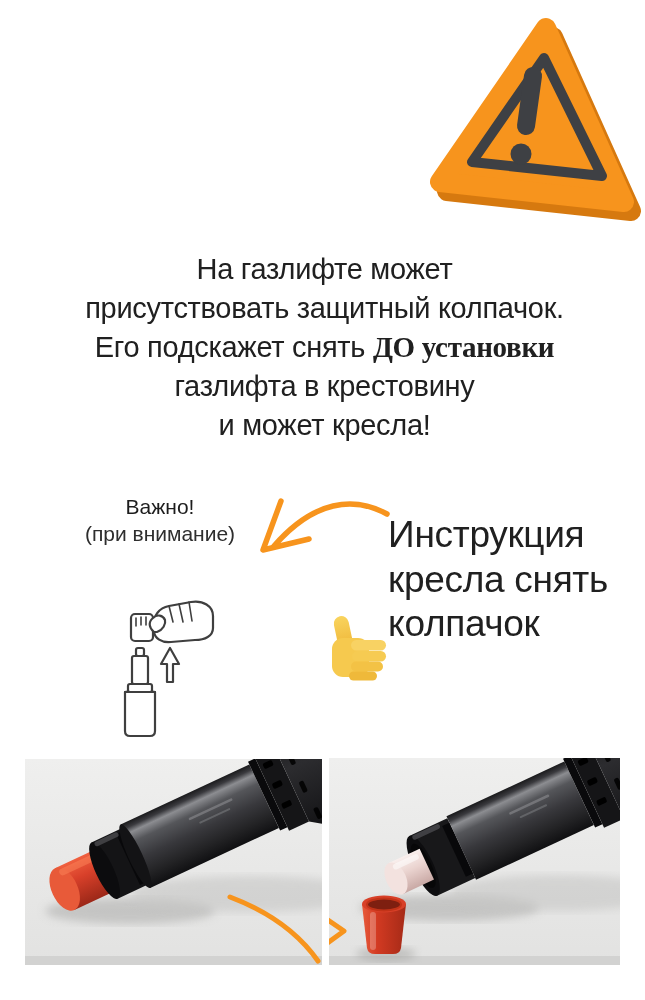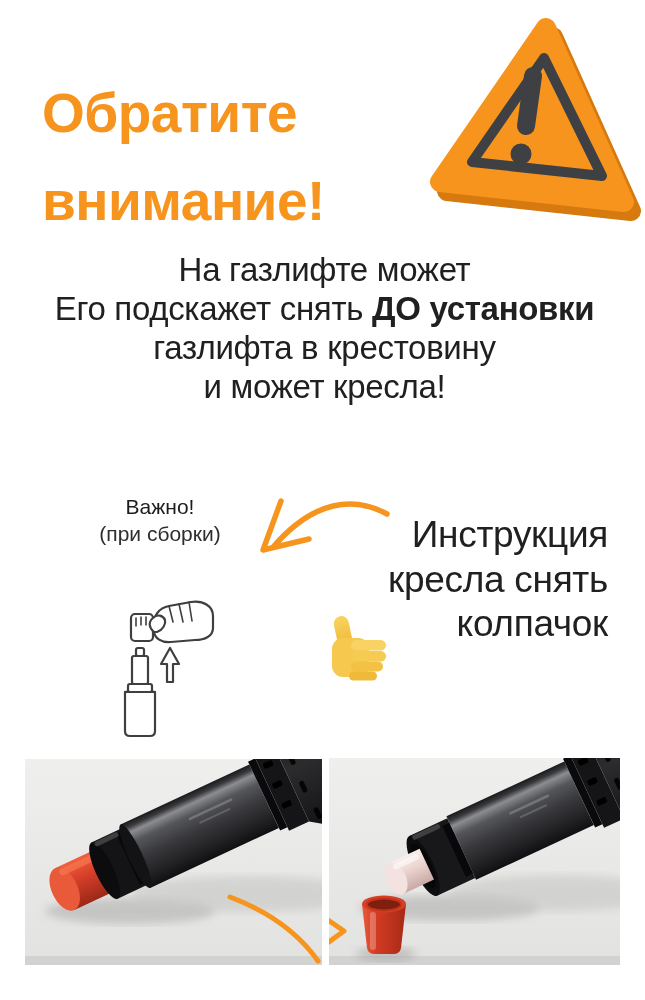--- a/index.html
+++ b/index.html
@@ -10,70 +10,67 @@
   .abs{position:absolute;}
   .title{
     left:42px;top:32px;width:400px;
     font-size:55px;font-weight:700;line-height:88px;color:#F7941D;
     letter-spacing:-0.5px;
   }
   .title span{display:block;}
   .warn-svg{left:430px;top:16px;}
   .notice{
     left:4px;right:0;top:250px;text-align:center;
-    font-size:33px;line-height:39px;color:#202020;letter-spacing:-0.3px;
+    font-size:29px;line-height:39px;color:#202020;letter-spacing:-0.3px;
   }
   .notice span{display:inline;}
   .notice .line{display:block;}
-  .notice strong{font-weight:700;}
+  .notice strong{font-weight:700;font-family:Liberation Serif, serif;}
   .important{
     left:40px;top:493px;width:240px;text-align:center;
     font-size:21px;line-height:27px;color:#2e2e2e;
   }
   .important .imp-title{font-weight:400;color:#1d1d1d;display:block;}
   .important span{display:block;}
   .hand-svg{left:95px;top:598px;}
   .midarrow-svg{left:252px;top:492px;}
   .instruction{
-    right:37px;top:513px;text-align:right;
+    right:37px;top:513px;text-align:left;
     font-size:37px;line-height:44.5px;color:#202020;letter-spacing:-0.3px;margin-left:28px;
   }
   .instruction span{display:block;}
   .thumb-svg{left:323px;top:610px;}
   .photo-left{left:25px;top:759px;}
   .photo-right{left:329px;top:758px;}
 </style>
 </head>
 <body>
 
 <div class="canvas">
 
-  <h1 class="abs title">
-    <span>Обратите</span>
-    <span>внимание!</span>
-  </h1>
 
   <svg class="abs warn-svg" width="212" height="216" viewBox="0 0 212 216">
     <path d="M116 12 L10 166 L194 186 Z" fill="#d6790f" stroke="#d6790f" stroke-width="20" stroke-linejoin="round" transform="translate(7,9)"></path>
     <path d="M116 12 L10 166 L194 186 Z" fill="#f7941d" stroke="#f7941d" stroke-width="20" stroke-linejoin="round"></path>
     <path d="M114 42 L42 146 L172 160 Z" fill="none" stroke="#3e4044" stroke-width="10" stroke-linejoin="round"></path>
     <path d="M103 60 L96 110" stroke="#3e4044" stroke-width="18" stroke-linecap="round" fill="none"></path>
     <circle cx="91" cy="138" r="10.5" fill="#3e4044"></circle>
   </svg>
 
   <div class="abs notice">
     <span class="line">На газлифте может</span>
+    <span class="line">присутствовать защитный колпачок.</span>
     <span class="line"><span>Его подскажет снять </span><strong>ДО установки</strong></span>
     <span class="line">газлифта в крестовину</span>
     <span class="line">и может кресла!</span>
   </div>
 
   <div class="abs important">
     <span class="imp-title">Важно!</span>
-    <span>(при сборки)</span>
+    <span>(при внимание)</span>
   </div>
 
   <svg class="abs hand-svg" width="134" height="142" viewBox="0 0 134 142">
     <g fill="#ffffff" stroke="#3f3f3f" stroke-width="2.2" stroke-linejoin="round" stroke-linecap="round">
 
       <path d="M30 94 L30 133 Q30 138 35 138 L55 138 Q60 138 60 133 L60 94 Z"></path>
       <path d="M30 94 Q45 90 60 94" fill="none"></path>
       <rect x="33" y="86" width="24" height="8" rx="2"></rect>
       <rect x="37" y="58" width="16" height="28" rx="2"></rect>
       <rect x="41" y="50" width="8" height="8" rx="2"></rect>

